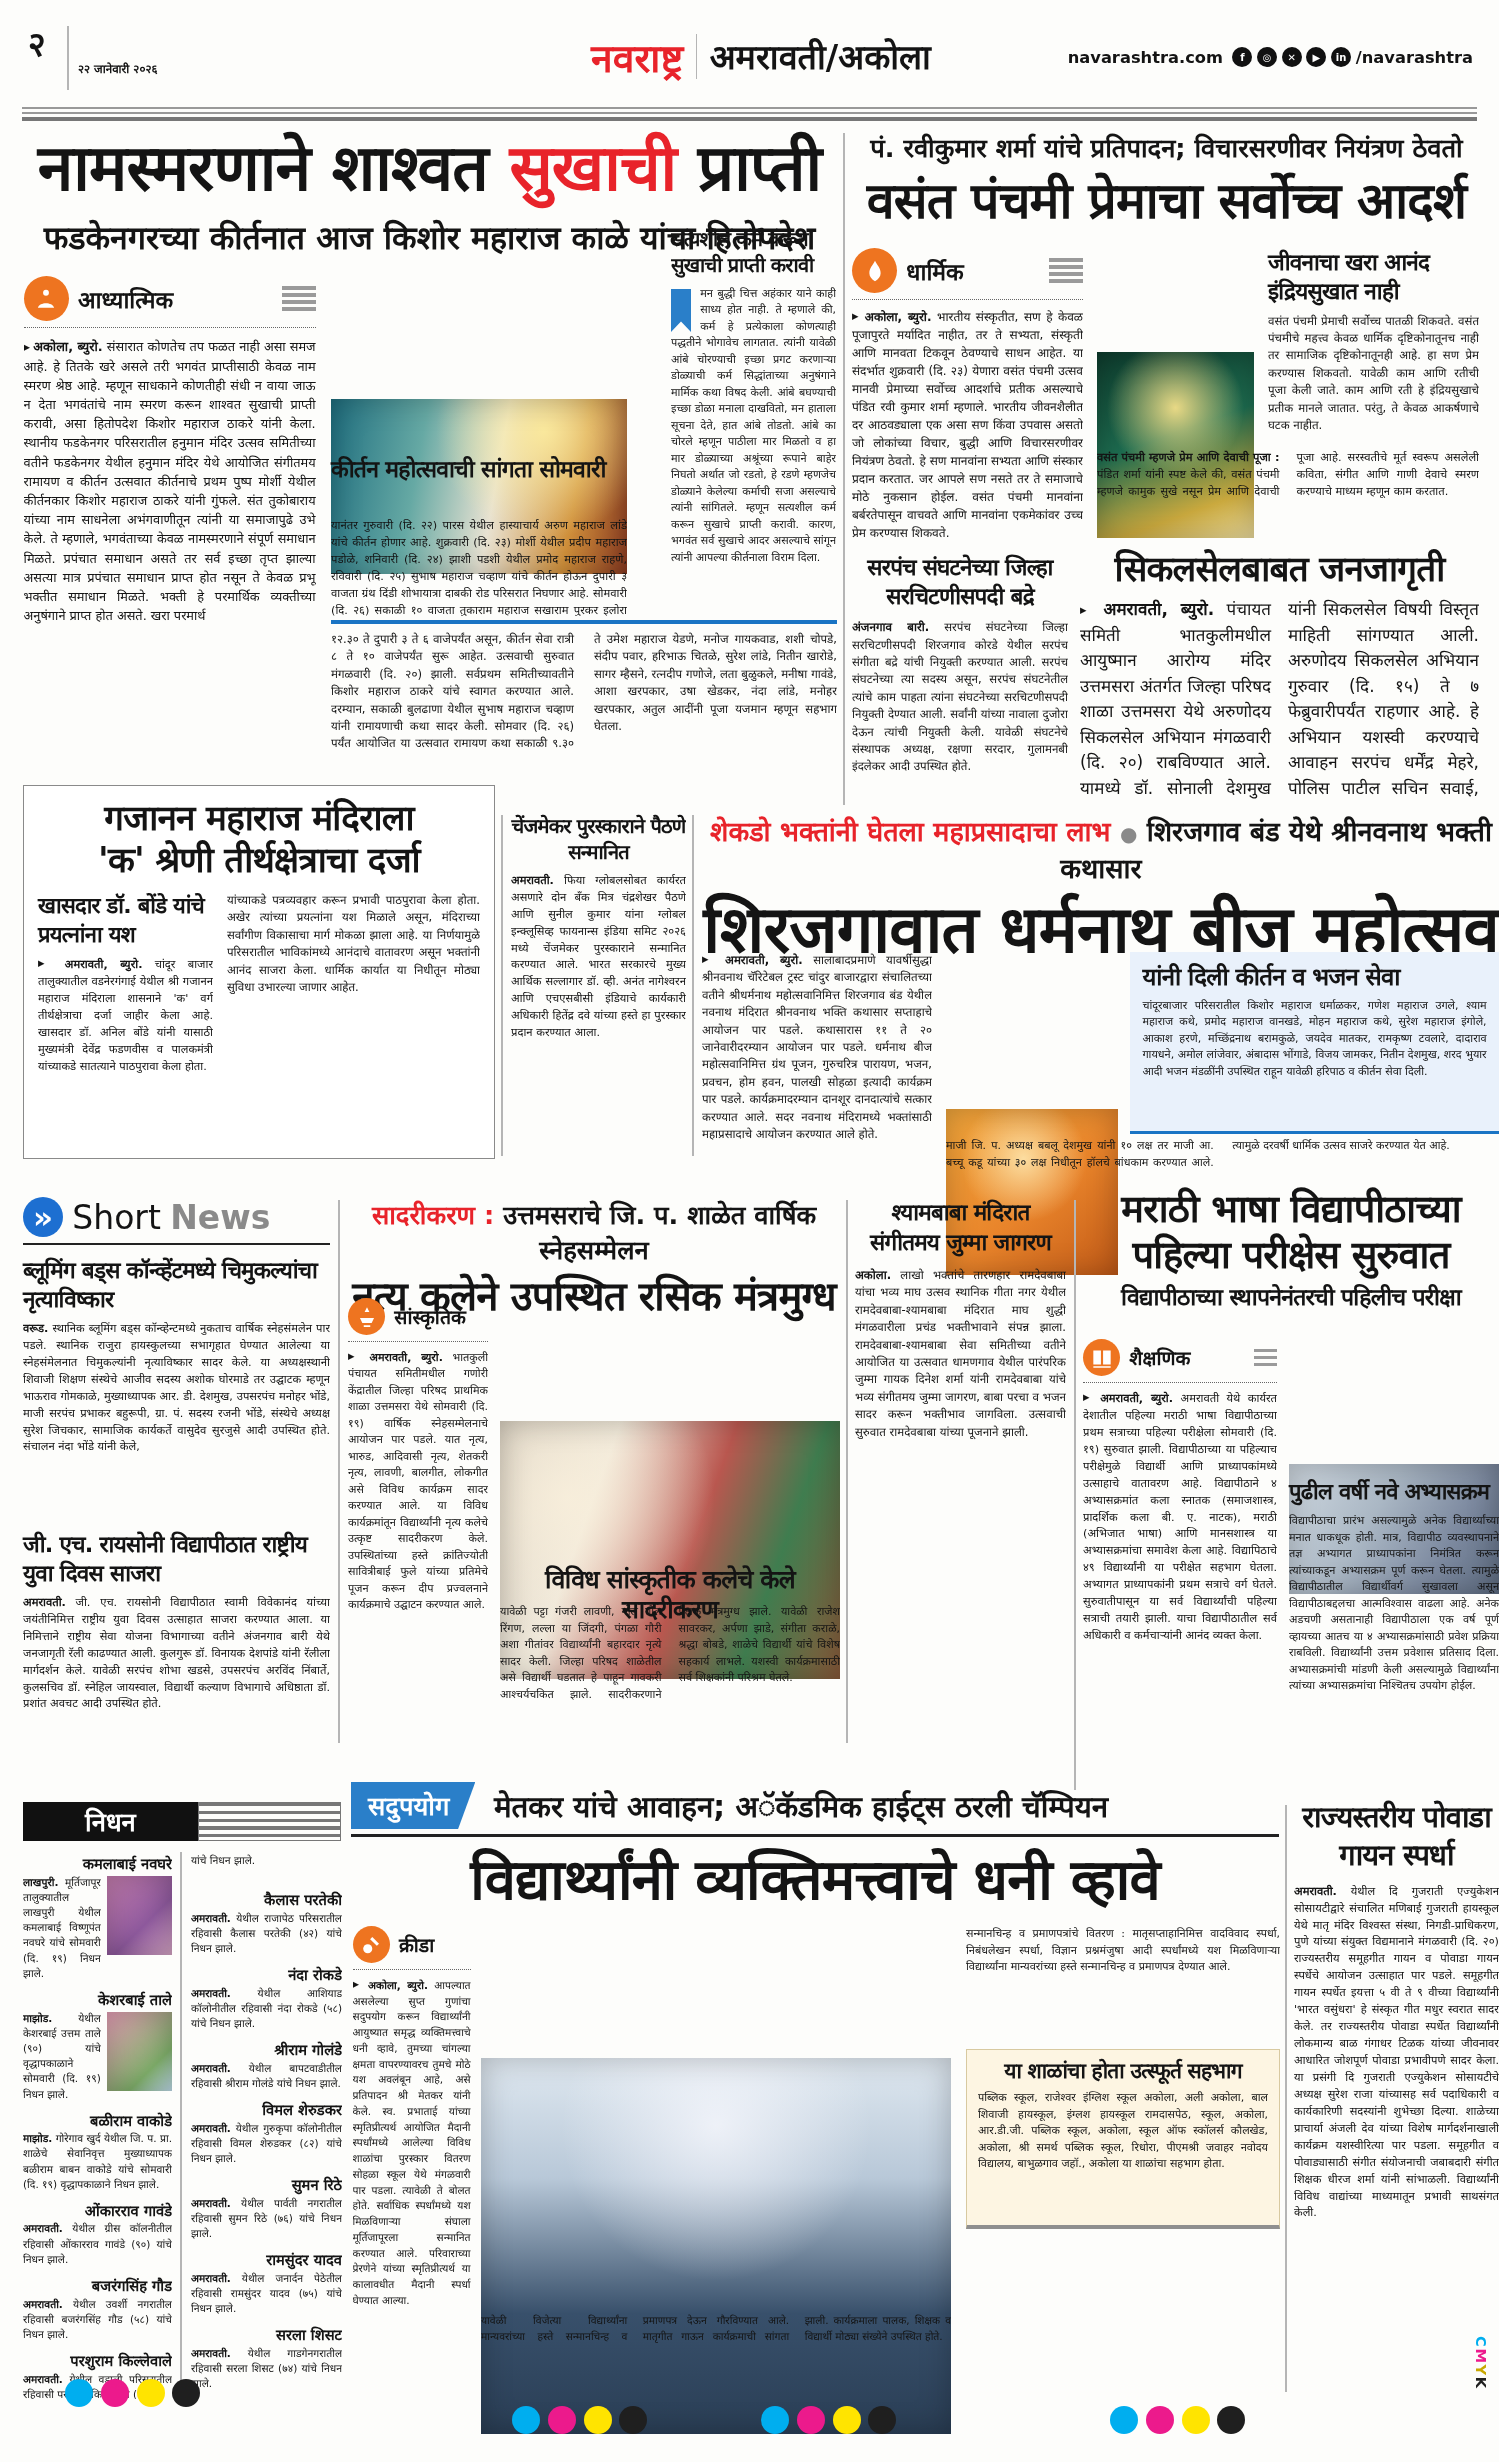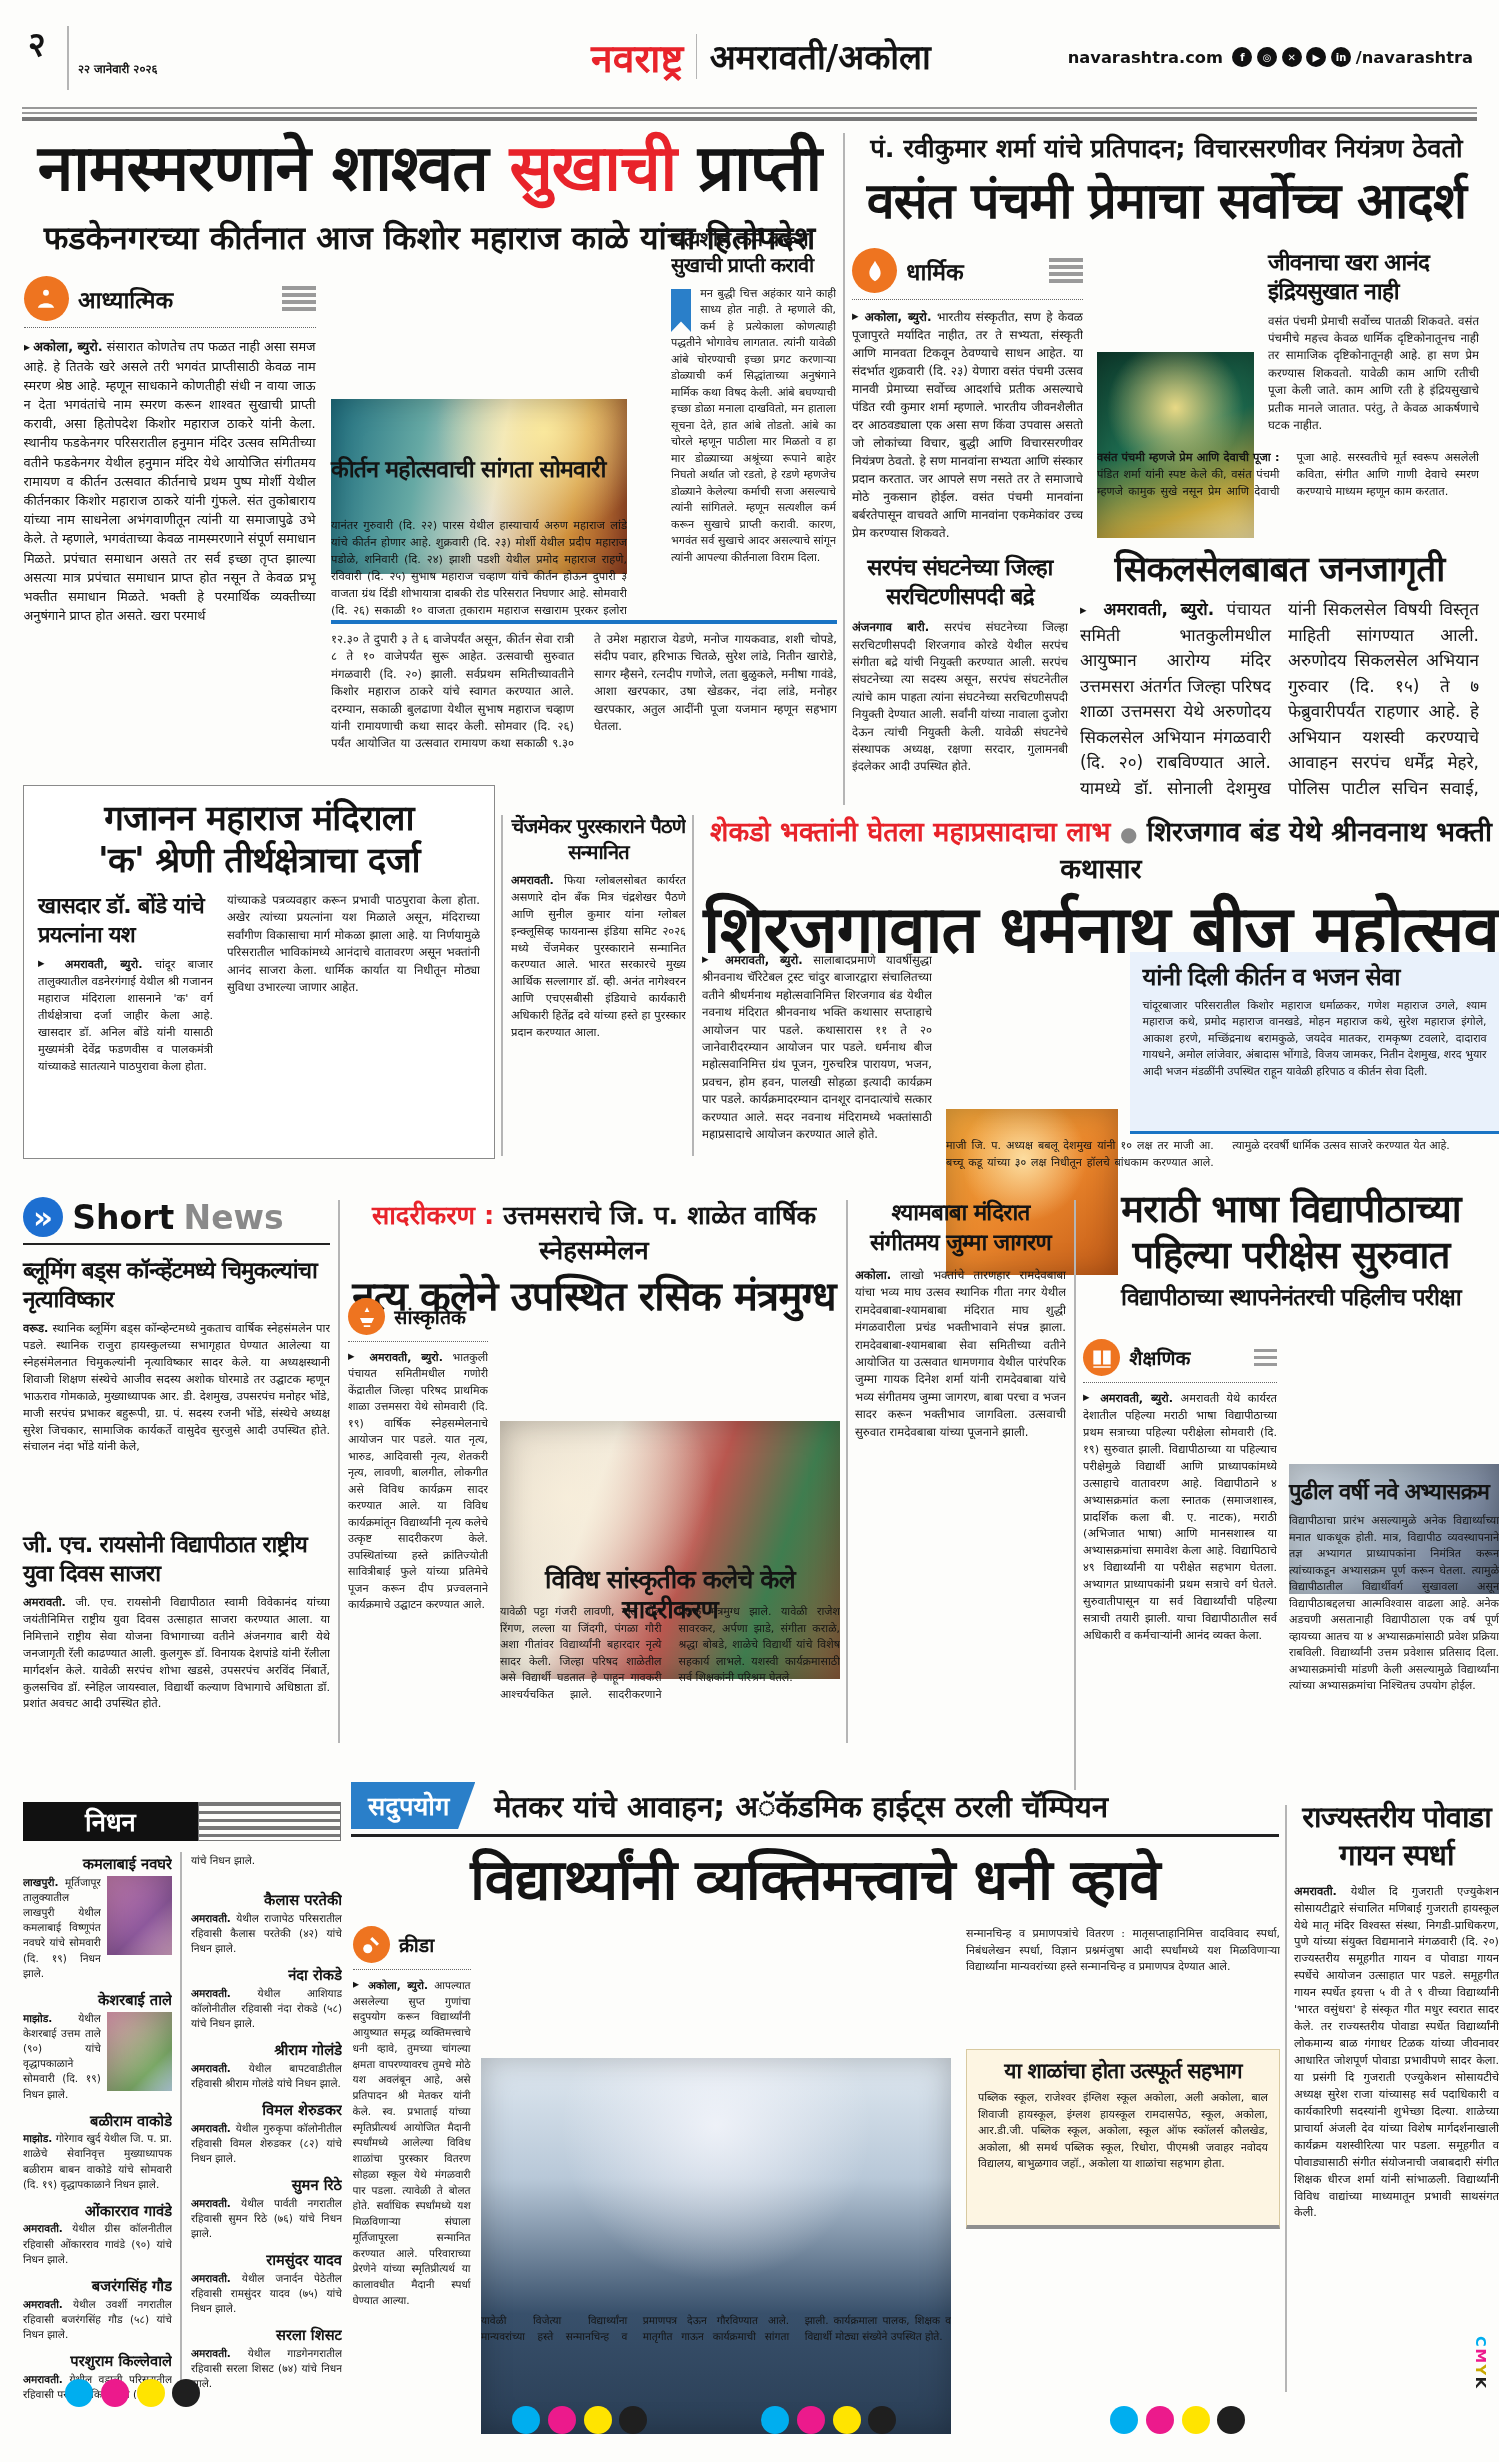--- a/index.html
+++ b/index.html
@@ -32,21 +32,21 @@
   .creambox{background:#fdf5e2;border:0.8px solid #d8c9a0;border-bottom:4.7px solid #8f8f8f;padding:9.3px 11px;overflow:hidden}
   .dots span{display:inline-block;width:28px;height:28px;border-radius:50%;margin-right:7.8px}
   .obit{margin-bottom:7.8px}
   .obit-name{text-align:right;font-weight:800;font-size:14.7px;margin-bottom:1.6px}
   .banner{display:flex;height:39px}
   .banner .blk{width:55%;background:#111;color:#fff;font-size:25.6px;font-weight:800;display:flex;align-items:center;justify-content:center}
   .banner .stripes{flex:1;background:repeating-linear-gradient(to bottom,#777 0 3.1px,#fdfdfb 3.1px 7.8px);border:0.8px solid #777}
   .sadu{display:inline-block;background:#2a7fc9;color:#ffffff;font-weight:800;font-size:25.6px;padding:6.2px 26px 6.2px 17px;clip-path:polygon(0 0,100% 0,86% 100%,0 100%)}
   .snlogo{display:flex;align-items:center;gap:9.3px;border-bottom:2.3px solid #222;padding-bottom:6.2px}
   .snlogo .circ{width:40px;height:40px;border-radius:50%;background:#1d6fd1;color:#fff;font-size:31px;font-weight:bold;display:flex;align-items:center;justify-content:center;line-height:1}
-  .snlogo .t1{font-size:33px;font-weight:700}
+  .snlogo .t1{font-size:33px;font-weight:400}
   .snlogo .t2{font-size:33px;font-weight:800;color:#8a8a8a}
   .soc{display:flex;align-items:center;gap:4.7px}
   .soc .ic{width:20px;height:20px;border-radius:50%;background:#111;color:#fff;font-size:10px;font-weight:bold;display:flex;align-items:center;justify-content:center}
   .cmyk-v{writing-mode:vertical-rl;font-weight:800;font-size:14.7px;letter-spacing:1.6px}
 </style>
 </head>
 <body>
 
 <div class="abs" style="left:28px;top:20px;font-size:34px;font-weight:800">२</div>
 <div class="abs vrule" style="left:67px;top:26px;height:64px"></div>

